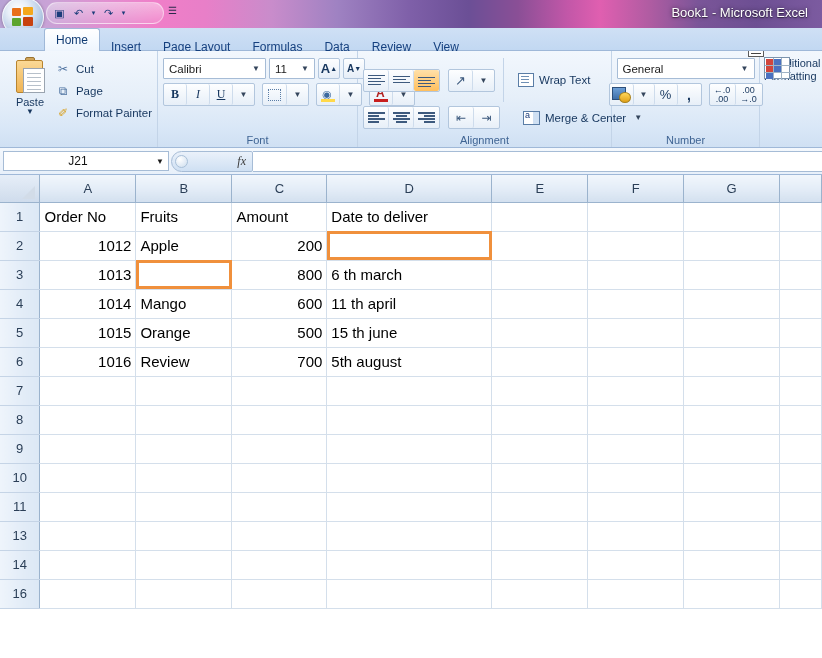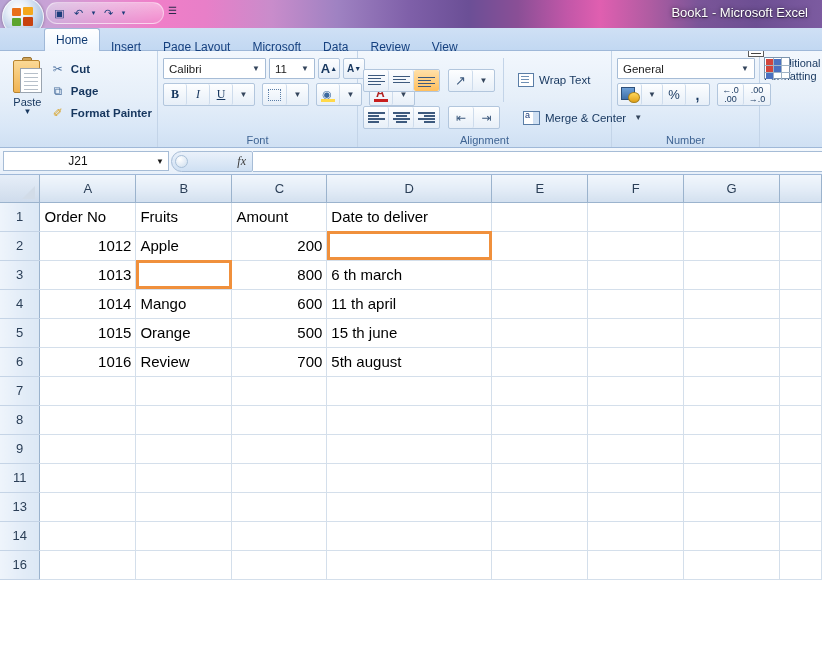--- a/index.html
+++ b/index.html
@@ -136,21 +136,21 @@
     content:""; position:absolute; left:3px; top:4px; right:3px; height:1px;
     background:#b7c0ca;
     box-shadow: 0 4px 0 #b7c0ca, 0 8px 0 #b7c0ca, 0 12px 0 #b7c0ca, 0 16px 0 #b7c0ca;
   }
   .paste-txt { font-size: 11px; color: #16365e; margin-top: 1px; }
   .paste-caret { font-size: 8px; color: #16365e; line-height: 8px; }
 
   .clip-items { display: flex; flex-direction: column; gap: 3px; padding-top: 4px; }
   .clip-item { display: flex; align-items: center; gap: 5px; height: 19px; }
   .clip-ico { width: 16px; height: 16px; display:flex; align-items:center; justify-content:center; font-size:12px; }
-  .clip-txt { font-size: 11.5px; color: #16365e; white-space: nowrap; font-weight: bold; }
+  .clip-txt { font-size: 11.5px; color: #16365e; white-space: nowrap; }
 
   
   .fontgrp { width: 200px; }
   .f-row { display: flex; align-items: center; gap: 3px; margin-bottom: 4px; }
   .combo {
     height: 21px; border: 1px solid #a6bcd6; background: #fff;
     display: flex; align-items: center; padding: 0 2px 0 5px;
     font-size: 11.5px; color: #1b1b1b; border-radius: 1px;
   }
   .combo .cv { flex: 1; white-space: nowrap; overflow: hidden; }
@@ -298,21 +298,21 @@
   </div>
   <span class="qat-sep">☰</span>
 
   <div class="wintitle">Book1 - Microsoft Excel</div>
 </div>
 
 <div class="tabstrip">
   <div class="tab active">Home</div>
   <div class="tab">Insert</div>
   <div class="tab">Page Layout</div>
-  <div class="tab">Microsoft</div>
+  <div class="tab">Formulas</div>
   <div class="tab">Data</div>
   <div class="tab">Review</div>
   <div class="tab">View</div>
 </div>
 
 <div class="ribbon">
 
   <div class="grp clipboard">
     <div class="grp-body">
       <div class="paste">
@@ -493,21 +493,21 @@
           <span class="merge-ico"></span>
           <span style="font-size:11.5px;color:#16365e;white-space:nowrap;">Merge &amp; Center</span>
           <span class="caret">▼</span>
         </div>
       </div>
     </div>
     <div class="grp-label">Alignment</div>
   </div>
 
   <div class="grp numgrp">
-    <div class="grp-body" style="flex-direction:column; padding-top:3px;">
+    <div class="grp-body" style="flex-direction:column; padding-top:3px;align-items:center;">
       <div class="n-row">
         <div class="combo" style="width:138px;">
           <span class="cv">General</span>
           <span class="caret">▼</span>
         </div>
       </div>
       <div class="n-row">
         <div class="btnset">
           <div class="btn" style="width:24px;">
             <span class="money-ico"></span>
@@ -694,20 +694,31 @@
           <td class="cell txt"></td>
           <td class="cell txt"></td>
           <td class="cell txt"></td>
           <td class="cell txt"></td>
           <td class="cell txt"></td>
           <td class="cell txt"></td>
           <td class="cell txt"></td>
           <td class="cell txt"></td>
         </tr>
         <tr>
+          <td class="rowhead">10</td>
+          <td class="cell txt"></td>
+          <td class="cell txt"></td>
+          <td class="cell txt"></td>
+          <td class="cell txt"></td>
+          <td class="cell txt"></td>
+          <td class="cell txt"></td>
+          <td class="cell txt"></td>
+          <td class="cell txt"></td>
+        </tr>
+        <tr>
           <td class="rowhead">11</td>
           <td class="cell txt"></td>
           <td class="cell txt"></td>
           <td class="cell txt"></td>
           <td class="cell txt"></td>
           <td class="cell txt"></td>
           <td class="cell txt"></td>
           <td class="cell txt"></td>
           <td class="cell txt"></td>
         </tr>

